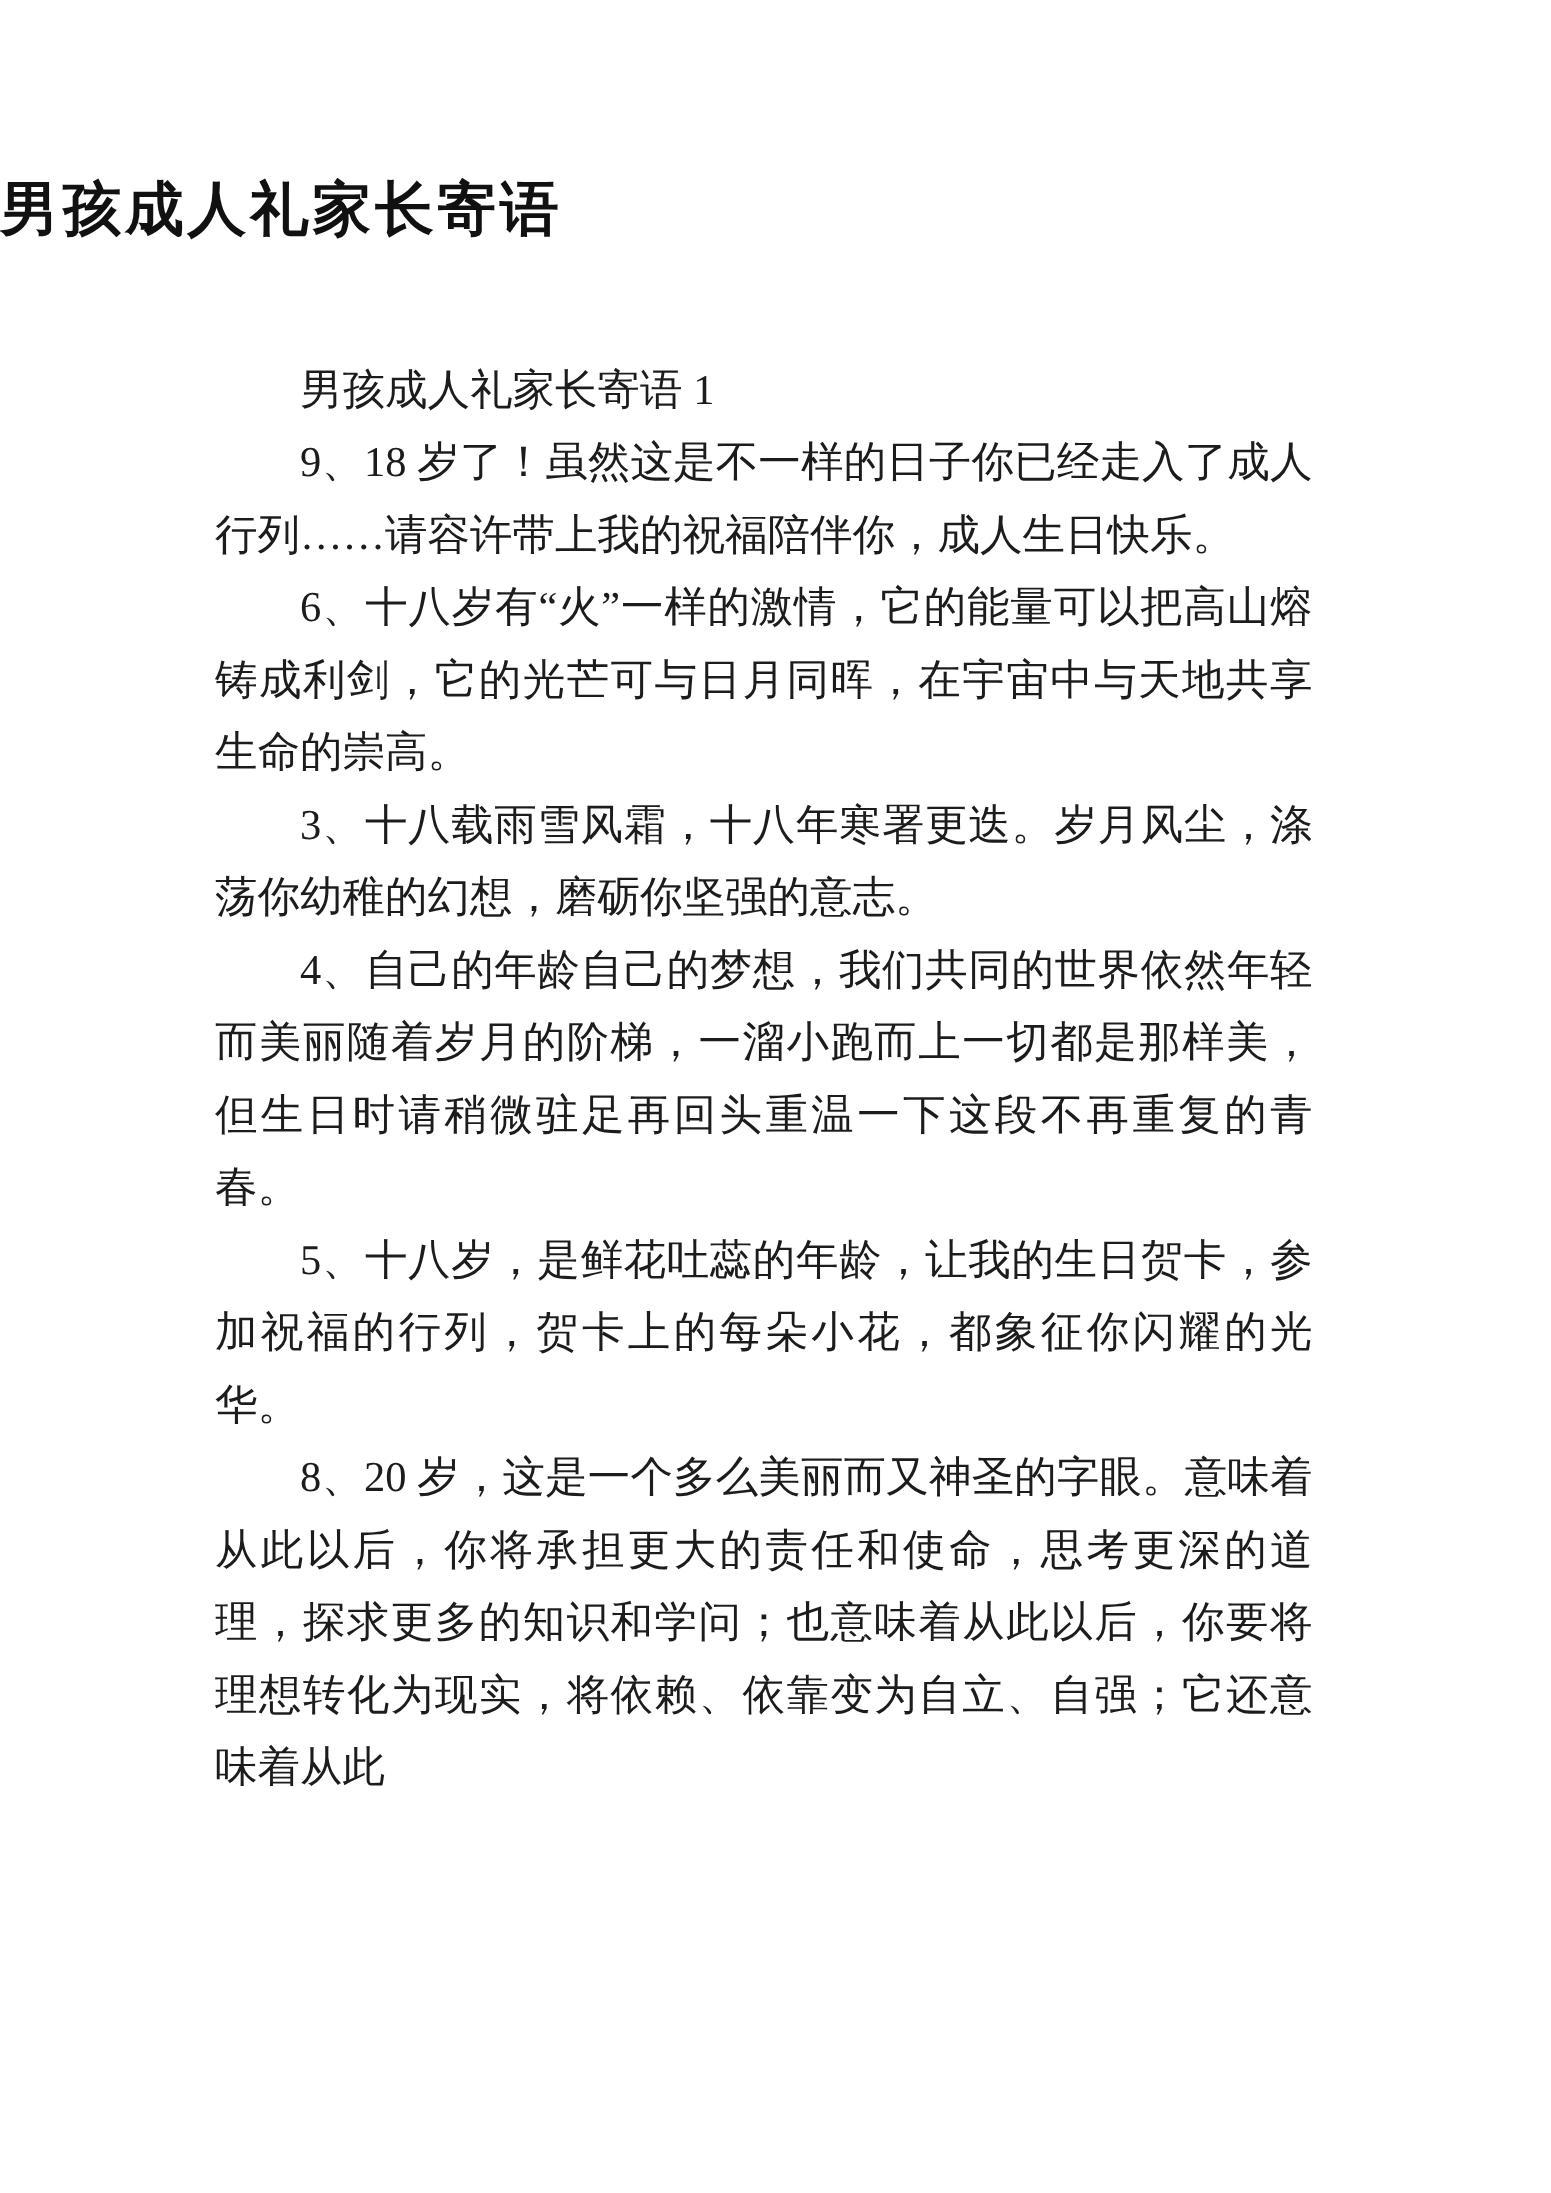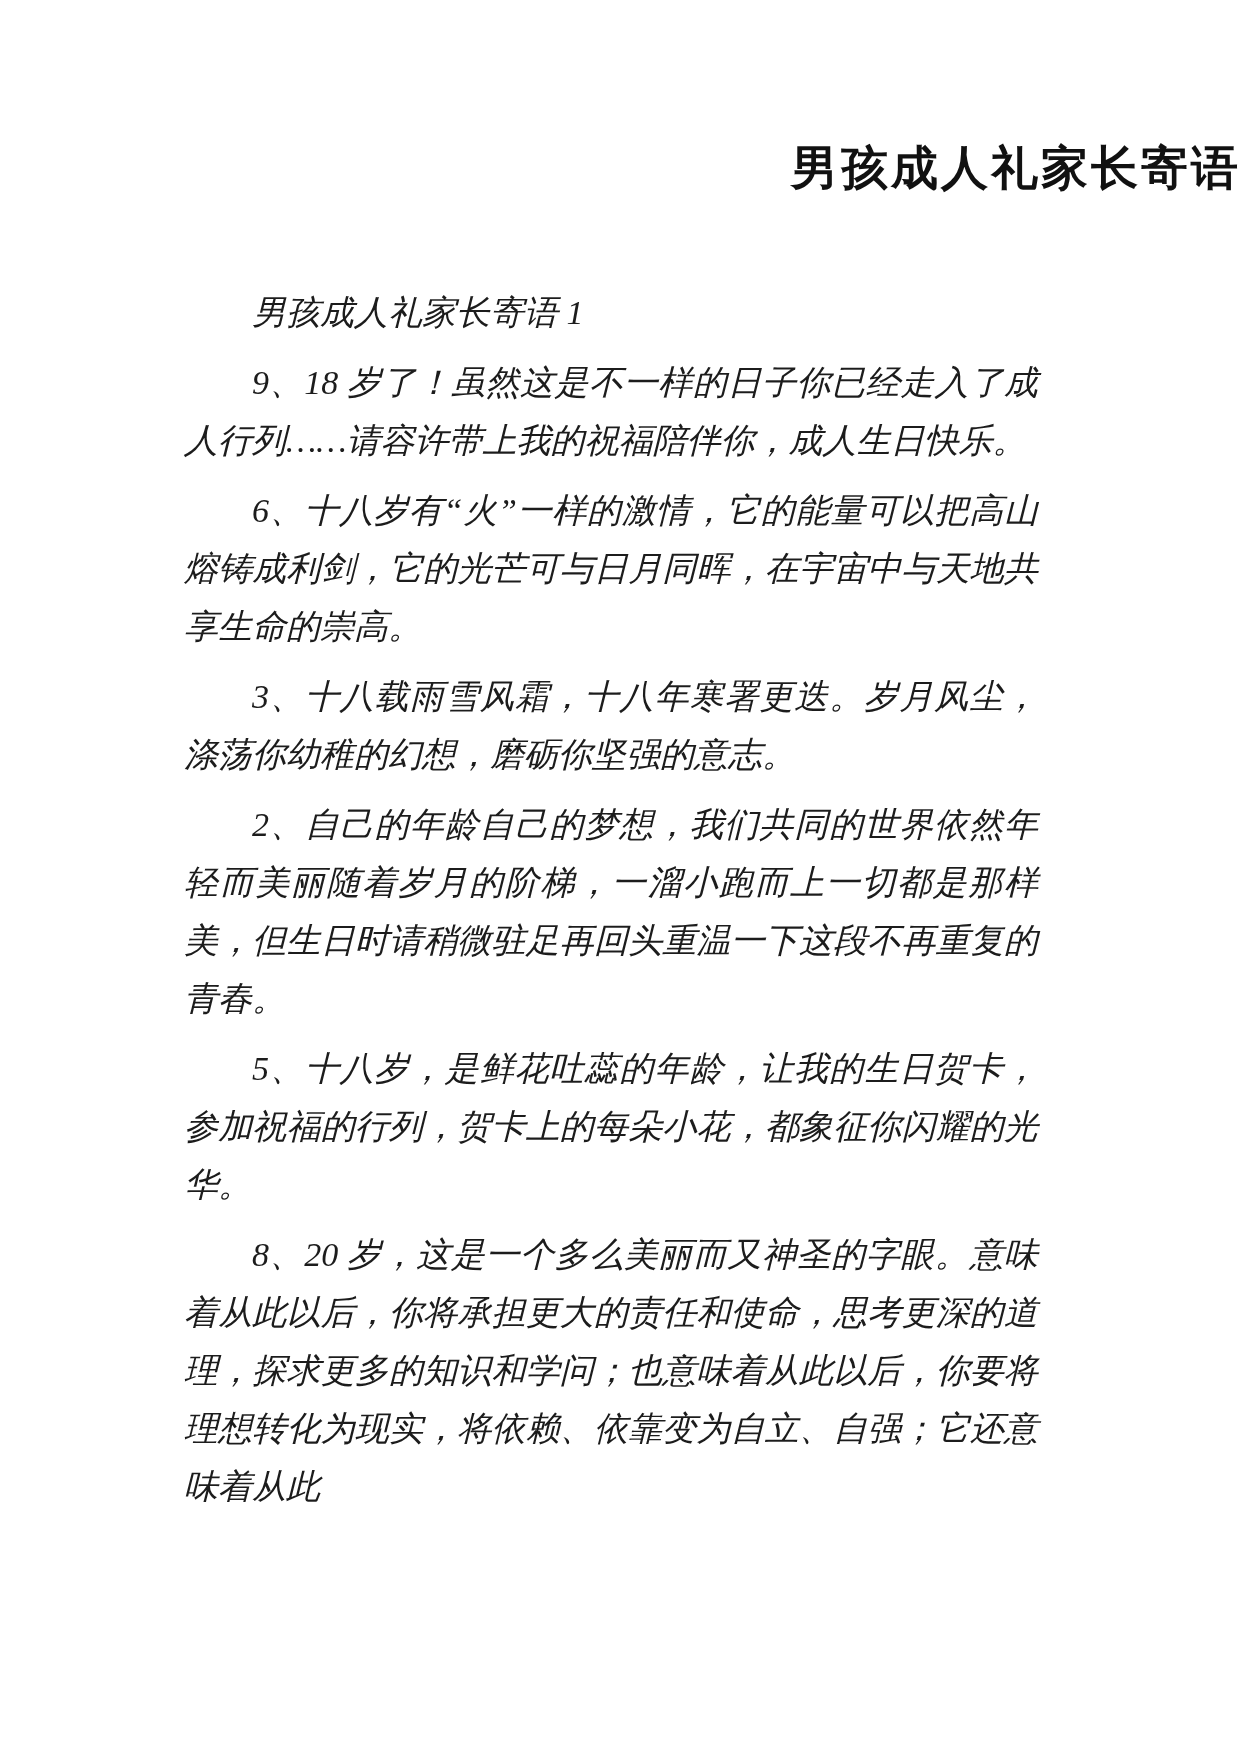--- a/index.html
+++ b/index.html
@@ -11,54 +11,53 @@
     position: relative;
     width: 1241px;
     height: 1754px;
     background: #ffffff;
     overflow: hidden;
     font-family: "Liberation Serif", "DejaVu Serif", serif;
   }
   .doc-title {
     margin: 0;
     padding-top: 140px;
-    text-align: right;
+    text-align: left;
     font-size: 47px;
     font-weight: 700;
     letter-spacing: 3px;
     color: #111111;
     line-height: 1.2;
   }
   .doc-body {
     width: 878px;
     margin: 88px 0 0 172px;
     font-size: 34px;
     line-height: 58px;
     color: #1c1c1c;
     text-align: justify;
     text-justify: inter-character;
   }
   .doc-body p {
-    margin: 12px;
+    margin: 0;
     padding: 0;
     text-indent: 2em;
     text-align-last: left;
-    font-style: italic;
   }
 </style>
 </head>
 <body>
 
 <div class="page">
 
   <h1 class="doc-title">男孩成人礼家长寄语</h1>
 
   <div class="doc-body">
     <p>男孩成人礼家长寄语 1</p>
     <p>9、18 岁了！虽然这是不一样的日子你已经走入了成人行列……请容许带上我的祝福陪伴你，成人生日快乐。</p>
     <p>6、十八岁有“火”一样的激情，它的能量可以把高山熔铸成利剑，它的光芒可与日月同晖，在宇宙中与天地共享生命的崇高。</p>
     <p>3、十八载雨雪风霜，十八年寒署更迭。岁月风尘，涤荡你幼稚的幻想，磨砺你坚强的意志。</p>
-    <p>2、自己的年龄自己的梦想，我们共同的世界依然年轻而美丽随着岁月的阶梯，一溜小跑而上一切都是那样美，但生日时请稍微驻足再回头重温一下这段不再重复的青春。</p>
+    <p>4、自己的年龄自己的梦想，我们共同的世界依然年轻而美丽随着岁月的阶梯，一溜小跑而上一切都是那样美，但生日时请稍微驻足再回头重温一下这段不再重复的青春。</p>
     <p>5、十八岁，是鲜花吐蕊的年龄，让我的生日贺卡，参加祝福的行列，贺卡上的每朵小花，都象征你闪耀的光华。</p>
     <p>8、20 岁，这是一个多么美丽而又神圣的字眼。意味着从此以后，你将承担更大的责任和使命，思考更深的道理，探求更多的知识和学问；也意味着从此以后，你要将理想转化为现实，将依赖、依靠变为自立、自强；它还意味着从此</p>
   </div>
 
 </div>
 
 </body></html>

